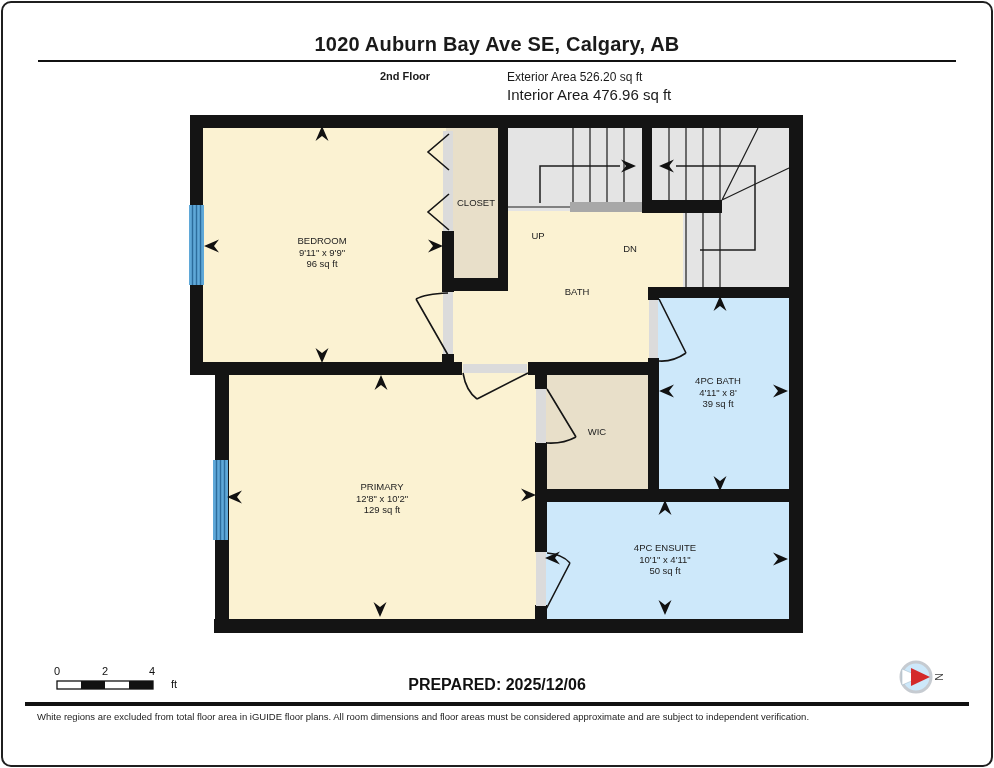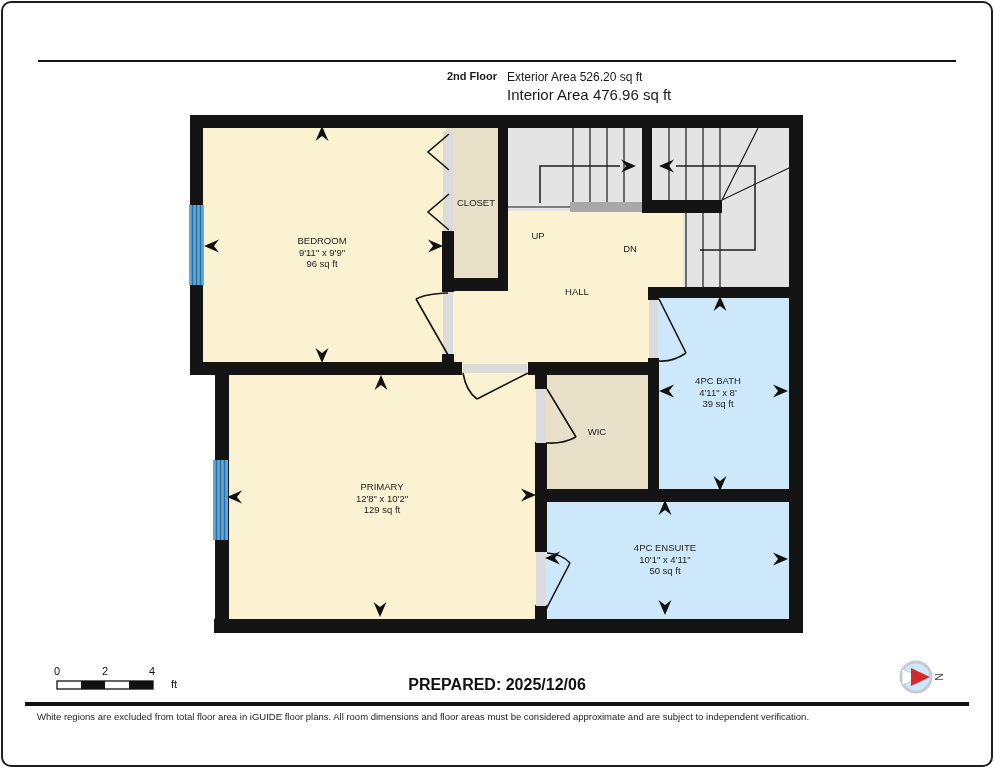--- a/index.html
+++ b/index.html
@@ -9,40 +9,41 @@
   }
   .frame {
     position:absolute; inset:1px; border:2px solid #1f1f1f; border-radius:10px;
     pointer-events:none;
   }
   .title {
     position:absolute; top:33px; left:0; right:0; text-align:center;
     font-size:20px; font-weight:bold; letter-spacing:0.2px;
   }
   .title-rule { position:absolute; top:60px; left:38px; right:38px; height:2px; background:#111; }
-  .floor-label { position:absolute; top:70px; left:380px; width:117px; text-align:right; font-size:11px; font-weight:bold; }
+  .floor-label { position:absolute; top:70px; left:380px; width:117px; font-size:11px; font-weight:bold; }
   .area-line-1 { position:absolute; top:70px; left:507px; font-size:12px; }
   .area-line-2 { position:absolute; top:86px; left:507px; font-size:15px; }
   .plan { position:absolute; left:0; top:0; width:994px; height:768px; }
   .room-label {
     position:absolute; transform:translate(-50%,-50%); text-align:center;
     font-size:9.5px; line-height:11.5px; color:#222; white-space:nowrap;
   }
   .tick { position:absolute; top:665px; font-size:11px; transform:translateX(-50%); color:#111; }
   .scale-unit { position:absolute; top:678px; left:159px; font-size:11px; color:#111;margin-left:12px; }
   .prepared { position:absolute; top:676px; left:0; right:0; text-align:center; font-size:16px; font-weight:bold; color:#111; }
   .bottom-rule { position:absolute; top:702px; left:25px; right:25px; height:4px; background:#111; }
   .disclaimer { position:absolute; top:711px; left:37px; right:20px; font-size:9.5px; color:#222; }
 </style>
 </head>
 <body>
 
 <div class="page">
   <div class="frame"></div>
 
+  <div class="title">1020 Auburn Bay Ave SE, Calgary, AB</div>
   <div class="title-rule"></div>
   <div class="floor-label">2nd Floor</div>
   <div class="area-line-1">Exterior Area 526.20 sq ft</div>
   <div class="area-line-2">Interior Area 476.96 sq ft</div>
 
   <svg class="plan" viewBox="0 0 994 768">
     <defs>
       <path id="dart" d="M0,-7 L-6.5,8 L0,3 L6.5,8 Z"></path>
     </defs>
 
@@ -165,21 +166,21 @@
   <div class="room-label" style="left:476px; top:203px;">
     <div>CLOSET</div>
   </div>
   <div class="room-label" style="left:538px; top:236px;">
     <div>UP</div>
   </div>
   <div class="room-label" style="left:630px; top:249px;">
     <div>DN</div>
   </div>
   <div class="room-label" style="left:577px; top:292px;">
-    <div>HALL</div>
+    <div>BATH</div>
   </div>
   <div class="room-label" style="left:718px; top:392px;">
     <div>4PC BATH</div>
     <div>4'11" x 8'</div>
     <div>39 sq ft</div>
   </div>
   <div class="room-label" style="left:597px; top:432px;">
     <div>WIC</div>
   </div>
   <div class="room-label" style="left:382px; top:498px;">

